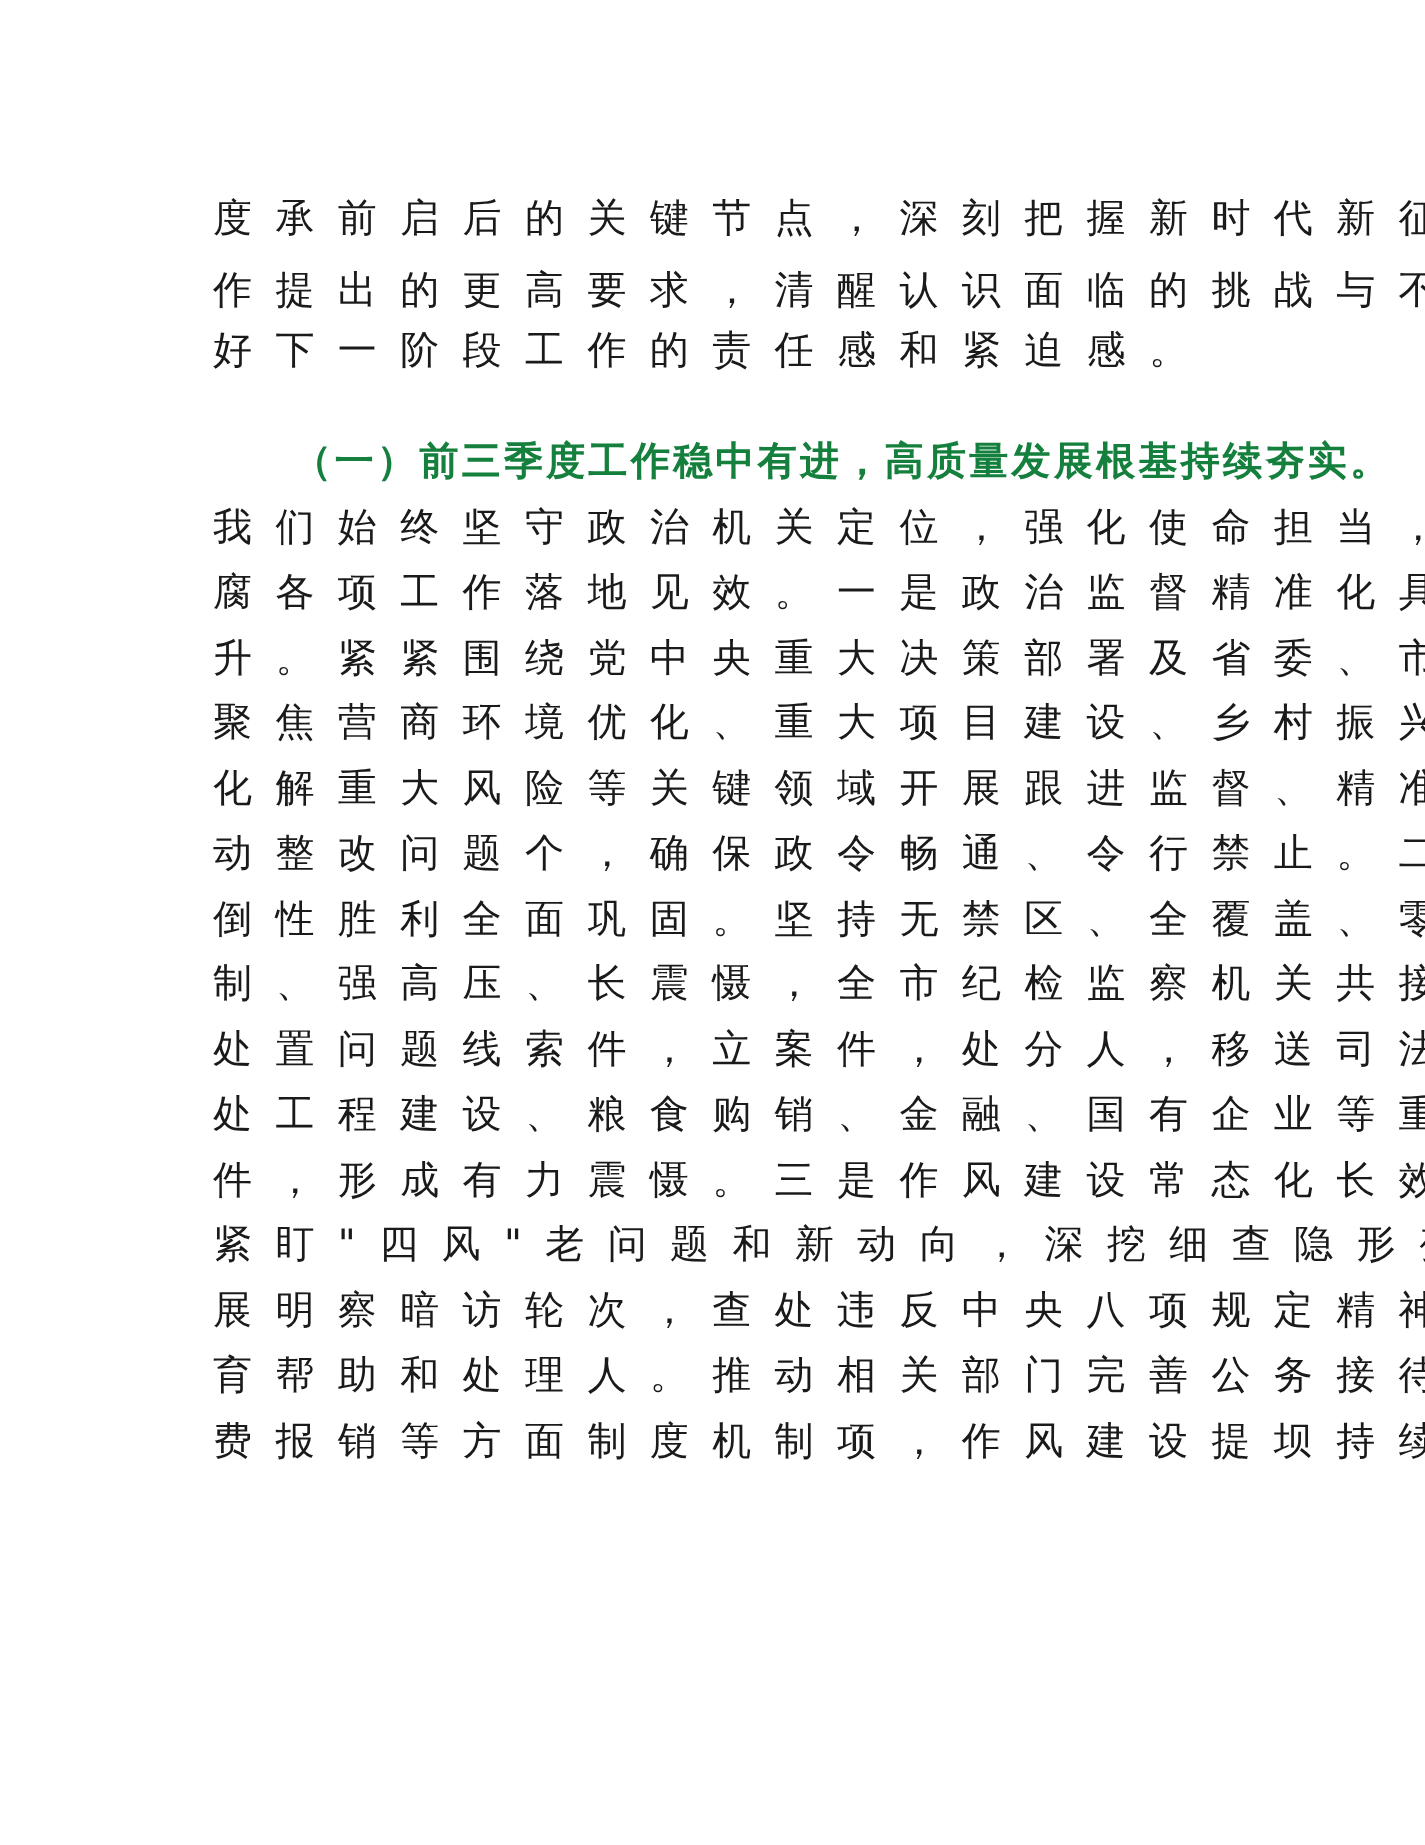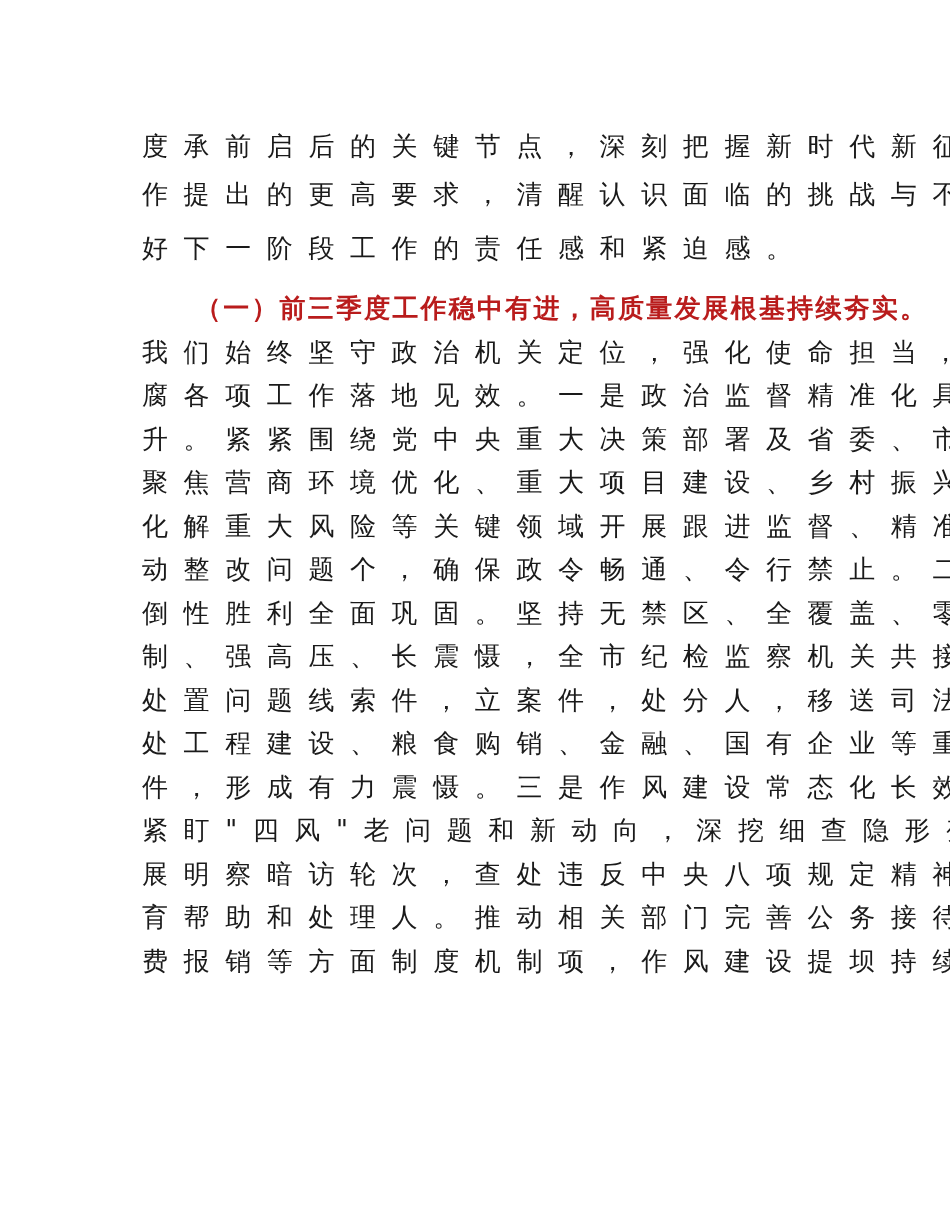--- a/index.html
+++ b/index.html
@@ -14,31 +14,31 @@
     font-family: "DejaVu Sans", "Liberation Sans", sans-serif;
     font-size: 26px;
     letter-spacing: 15.6px;
     color: #1a1a1a;
     white-space: nowrap;
   }
   .heading {
     left: 195px;
     font-weight: bold;
     letter-spacing: 2.2px;
-    color: #b91c1c;
+    color: #15803d;
   }
 </style>
 </head>
 <body>
 
 <div class="page">
 
   <div class="line" style="top:131px">度承前启后的关键节点，深刻把握新时代新征程对纪检监察工</div>
   <div class="line" style="top:179px">作提出的更高要求，清醒认识面临的挑战与不足，切实增强做</div>
-  <div class="line" style="top:233px">好下一阶段工作的责任感和紧迫感。</div>
+  <div class="line" style="top:219px">好下一阶段工作的责任感和紧迫感。</div>
 
   <div class="line heading" style="top:293px">（一）前三季度工作稳中有进，高质量发展根基持续夯实。</div>
 
   <div class="line" style="top:337px">我们始终坚守政治机关定位，强化使命担当，推动正风肃纪反</div>
   <div class="line" style="top:380px">腐各项工作落地见效。一是政治监督精准化具体化水平不断提</div>
   <div class="line" style="top:424px">升。紧紧围绕党中央重大决策部署及省委、市委重点工作安排，</div>
   <div class="line" style="top:467px">聚焦营商环境优化、重大项目建设、乡村振兴战略实施、防范</div>
   <div class="line" style="top:511px">化解重大风险等关键领域开展跟进监督、精准监督，发现并推</div>
   <div class="line" style="top:554px">动整改问题个，确保政令畅通、令行禁止。二是反腐败斗争压</div>
   <div class="line" style="top:598px">倒性胜利全面巩固。坚持无禁区、全覆盖、零容忍，坚持重遏</div>

